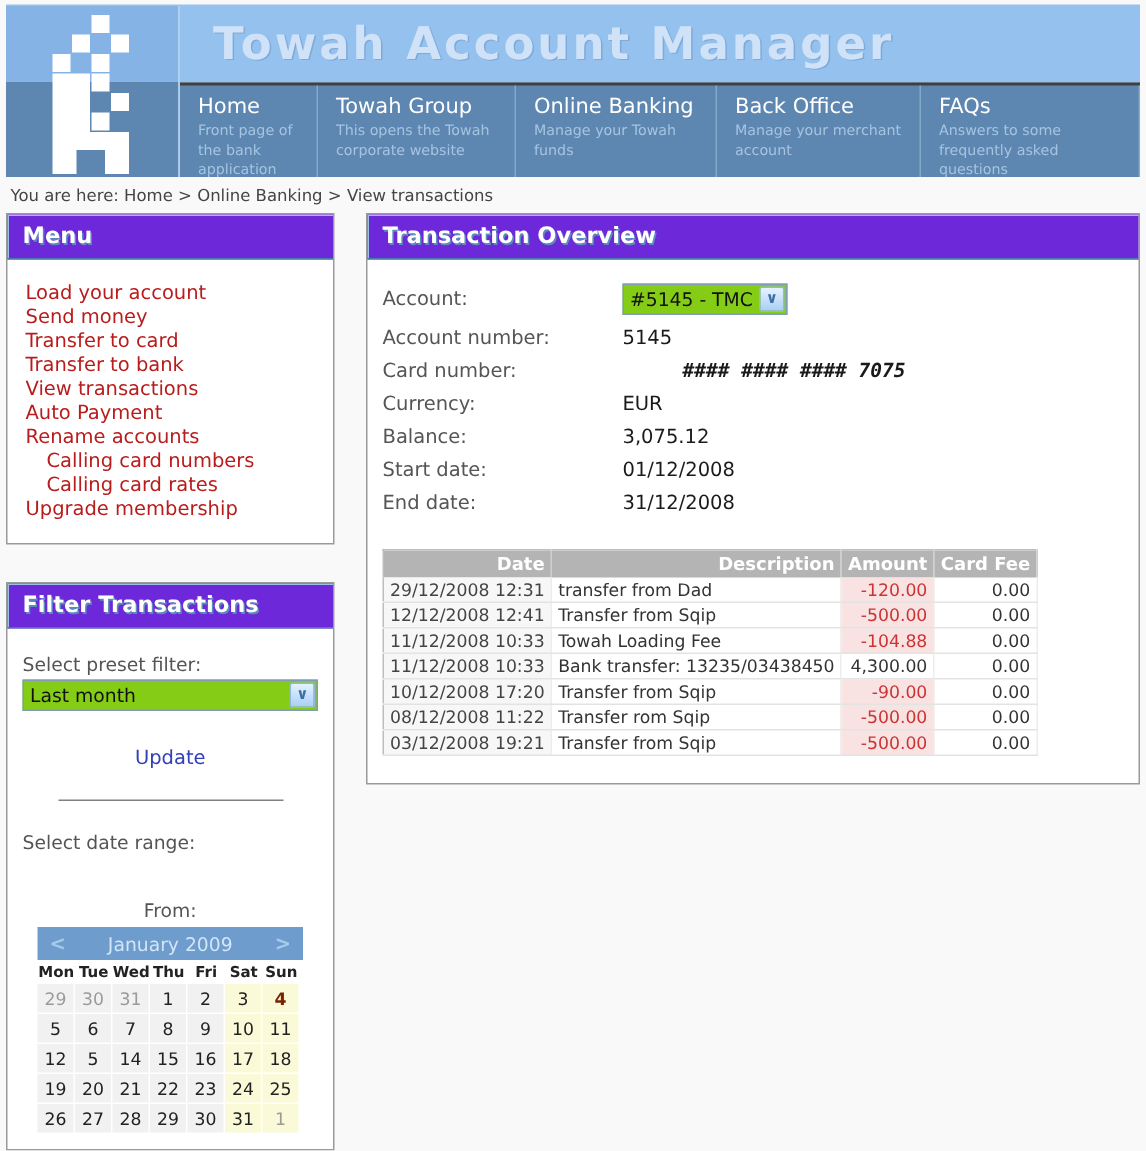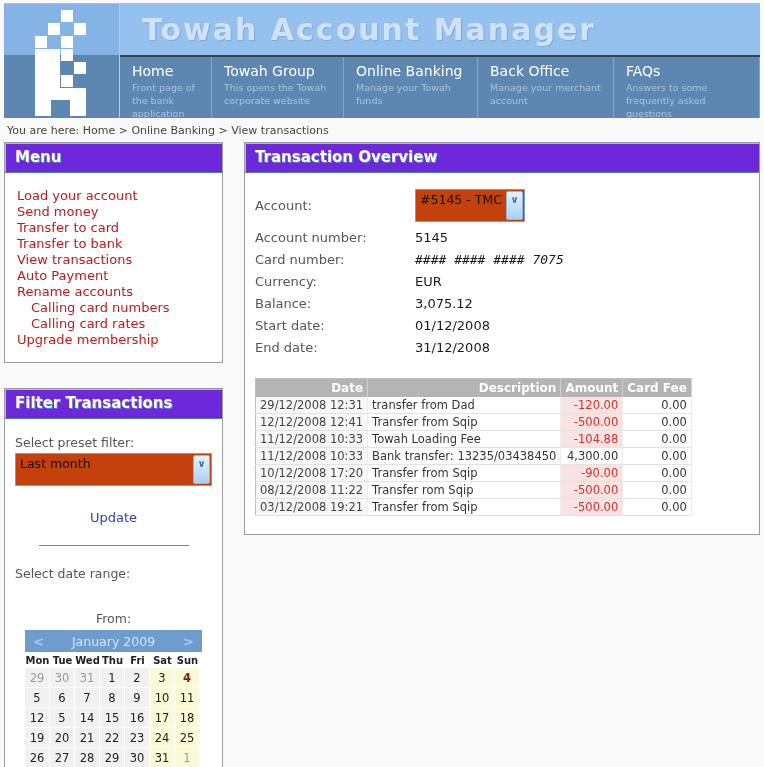--- a/index.html
+++ b/index.html
@@ -65,21 +65,21 @@
     display:block; color:#b91c1c; font-size:13px; line-height:16px;
     text-decoration:none; cursor:pointer; white-space:nowrap;
   }
   .menu-link.indent { padding-left:14px; }
 
   
   .filter-panel { margin-top:25px; min-height:372px; }
   .filter-body { padding:16px 10px 10px 10px; }
   .filter-label { font-size:12.5px; color:#555; margin-bottom:3px; }
   .xp-select {
-    position:relative; border:1px solid #7f9db9; background:#c2410c; height:33px;
+    position:relative; border:1px solid #7f9db9; background:#84cc16; height:21px;
     font-size:12.5px; color:#111; padding:2px 22px 0 4px; cursor:pointer;
     width:100%; white-space:nowrap; overflow:hidden;
   }
   .xp-arrow {
     position:absolute; right:1px; top:1px; bottom:1px; width:17px;
     background:linear-gradient(#e6f2fe, #a9cff6);
     border:1px solid #93b7d9; border-radius:2px;
     color:#3a6ea5; font-size:10px; font-weight:bold;
     text-align:center; line-height:16px;
   }
@@ -112,21 +112,21 @@
   .cal-cell.weekend { background:#fafad8; }
   .cal-cell.out { color:#9a9a9a; }
   .cal-cell.today { color:#7c2200; font-weight:bold; }
 
   
   .overview-body { padding:16px 12px 18px 10px; }
   .field-row { display:flex; align-items:center; margin-bottom:4px; min-height:18px; }
   .field-row.select-row { margin-bottom:6px; }
   .field-label { width:160px; flex:none; font-size:13px; color:#555; }
   .field-value { font-size:13px; color:#1a1a1a; }
-  .field-value.card { font-style:italic; font-weight:normal; font-family:"DejaVu Sans Mono", monospace; }
+  .field-value.card { font-style:italic; font-weight:bold; font-family:"DejaVu Sans Mono", monospace;margin-left:40px; }
   .account-select { width:110px; display:inline-block; }
 
   
   .tx-table {
     border-collapse:collapse; margin-top:22px; font-size:11.5px;
     border:1px solid #bdbdbd;
   }
   .tx-table th {
     background:#b4b4b4; color:#fff; font-size:12px; text-align:right;
     padding:2px 4px; border-right:1px solid #cfcfcf; font-weight:bold;

